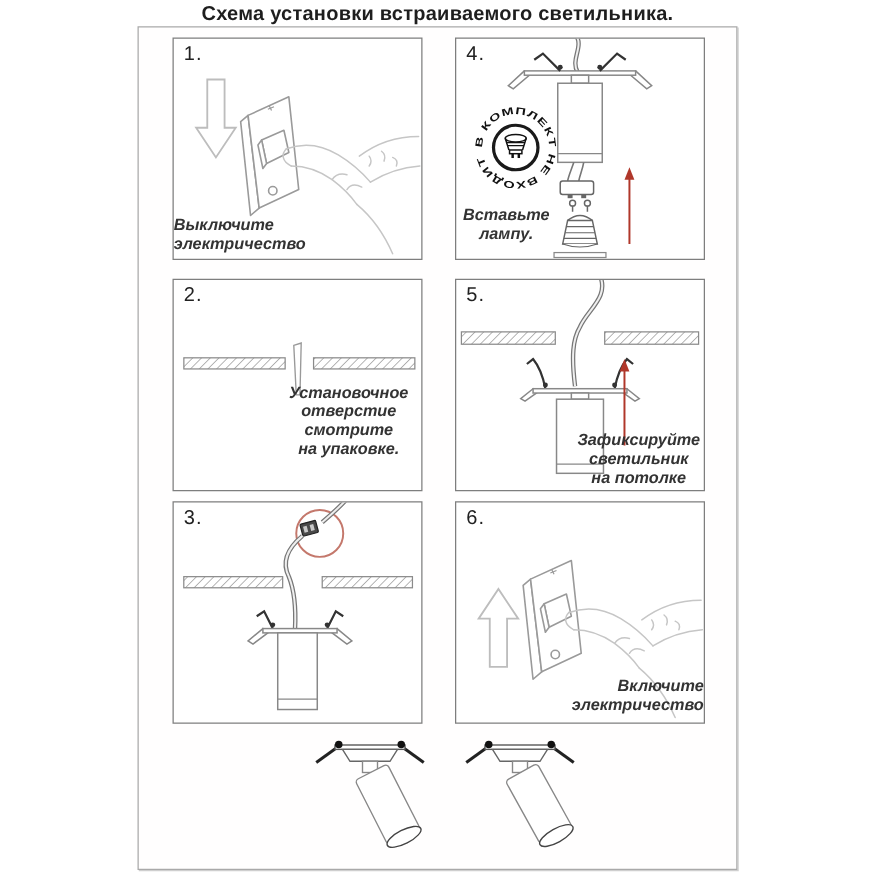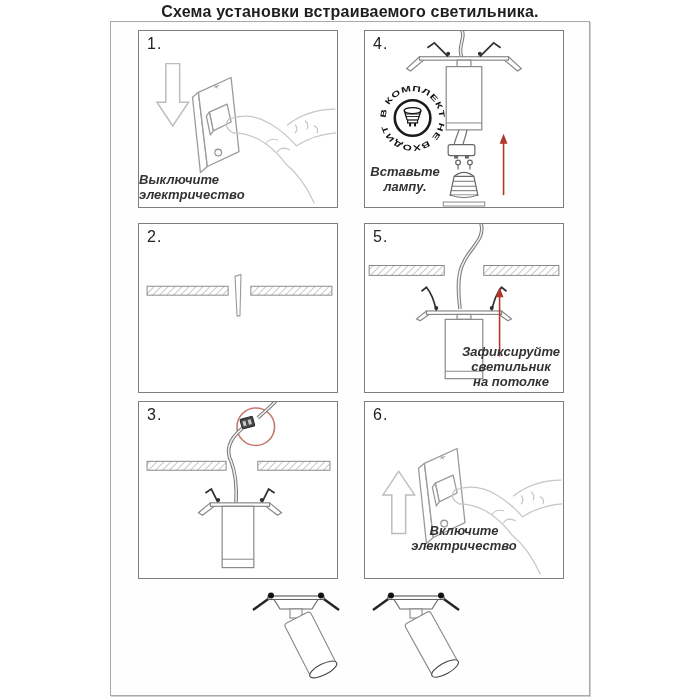--- a/index.html
+++ b/index.html
@@ -26,21 +26,21 @@
 
   .step-num { position:absolute; left:8px; top:4px; font-size:16px; color:#222;
               letter-spacing:1px; z-index:3; }
 
   .caption { position:absolute; z-index:3; font-size:13px; font-weight:bold; font-style:italic;
              color:#333; line-height:1.16; white-space:pre-line; }
   .cap-1 { left:0; right:0; bottom:5px; text-align:left; }
   .cap-2 { right:2px; width:112px; top:82px; text-align:center; }
   .cap-4 { left:2px; width:76px; top:133px; text-align:center; }
   .cap-5 { right:2px; width:100px; bottom:3px; text-align:center;font-style:italic; }
-  .cap-6 { left:0; right:0; bottom:25px; text-align:center; }
+  .cap-6 { left:0; right:0; bottom:7px; text-align:right; }
 
   .fig { position:absolute; width:110px; height:105px; }
   .fig-left  { left:130px; top:564px; }
   .fig-right { left:250px; top:564px; }
 </style>
 </head>
 <body>
 
 <div id="stage">
 
@@ -89,20 +89,24 @@
           </pattern>
         </defs>
         <g>
           <rect x="8" y="63" width="82" height="9" fill="url(#hatch2)" stroke="#8a8a8a" stroke-width="1"></rect>
           <rect x="113" y="63" width="82" height="9" fill="url(#hatch2)" stroke="#8a8a8a" stroke-width="1"></rect>
         </g>
         <g>
           <path d="M97,53 L103,51 L102,93 L99,93 Z" fill="#ffffff" stroke="#999999" stroke-width="1.1"></path>
         </g>
       </svg>
+      <div class="caption cap-2">Установочное
+отверстие
+смотрите
+на упаковке.</div>
     </section>
 
     <section class="panel p3">
       <div class="step-num">3.</div>
       <svg class="art" viewBox="0 0 200 178">
         <defs>
           <pattern id="hatch3" patternUnits="userSpaceOnUse" width="5" height="5" patternTransform="rotate(45)">
             <line x1="0" y1="0" x2="0" y2="5" stroke="#9c9c9c" stroke-width="1.2"></line>
           </pattern>
         </defs>

